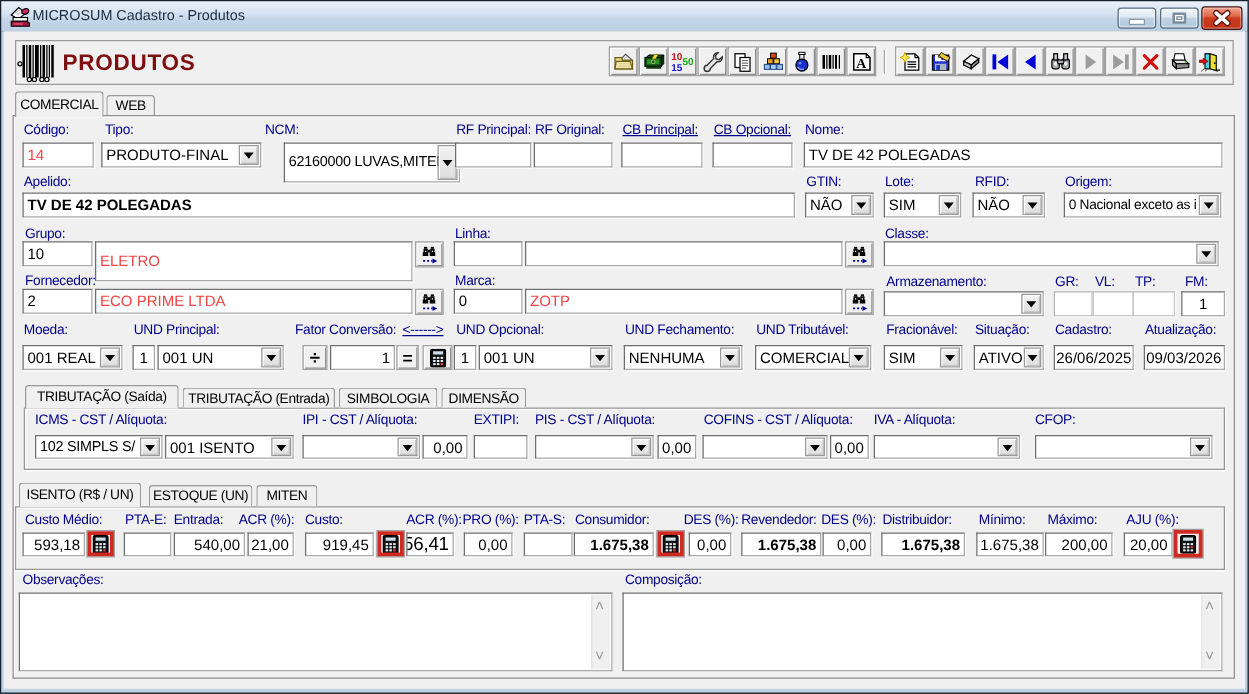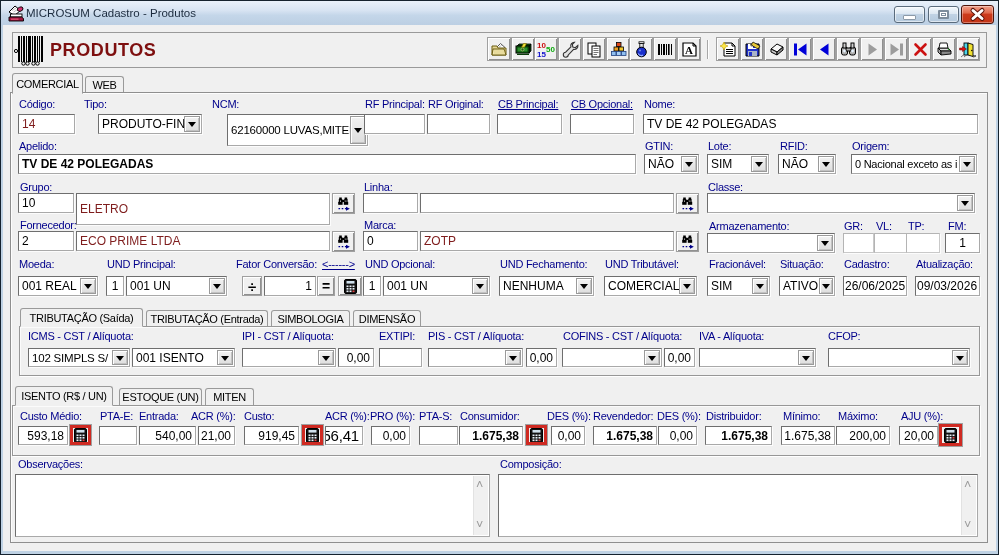--- a/index.html
+++ b/index.html
@@ -5,21 +5,21 @@
 html,body{width:999px;height:555px;overflow:hidden}
 body{font-family:"Liberation Sans",sans-serif;position:relative;background:#15222e}
 #win{position:absolute;left:0;top:0;width:999px;height:555px;background:#15222e}
 #tbar{position:absolute;left:1px;top:1px;width:997px;height:24px;
  background:linear-gradient(#e9f1fa 0%,#d7e3f2 40%,#c4d6e9 60%,#bccfe3 100%)}
 #brd{position:absolute;left:1px;top:25px;width:997px;height:529px;background:#bfd2e4}
 #client{position:absolute;left:3px;top:25px;width:993px;height:526px;background:#f0f0f0}
 .lb{position:absolute;font-size:11px;line-height:11px;color:#00008b;white-space:nowrap;letter-spacing:-0.25px}
 .lbu{text-decoration:underline}
 .in{position:absolute;background:#fff;border:1px solid;border-color:#6e6e6e #a9a9a9 #a9a9a9 #6e6e6e;box-shadow:1px 1px 0 #fcfcfc;font-size:12px;color:#000;padding:0 3px;white-space:nowrap;overflow:hidden;display:flex;align-items:center}
-.gray{color:#7f1d1d}
+.gray{color:#ef4444}
 .bold{font-weight:bold}
 .rt{justify-content:flex-end}
 .sm{font-size:15px;letter-spacing:-0.2px}
 .ct{justify-content:center}
 .lt{border-color:#b4b4b4 #c9c9c9 #c9c9c9 #b4b4b4}
 .dd{position:absolute;right:1px;top:1px;bottom:1px;width:16px;background:linear-gradient(#f2f2f2,#dedede);border:1px solid #9a9a9a;box-shadow:inset 1px 1px 0 #fff,inset -1px -1px 0 #c2c2c2}
 .tri{position:absolute;left:50%;top:50%;margin-left:-4px;margin-top:-2px;width:0;height:0;border:4px solid transparent;border-top:5px solid #000;border-bottom:none}
 .btn{position:absolute;background:#f0f0f0;border:1px solid #a0a0a0;box-shadow:inset 1px 1px 0 #ffffff,inset -1px -1px 0 #909090;display:flex;align-items:center;justify-content:center}
 .gb{position:absolute;background:#f0f0f0;border:1px solid #979797;box-shadow:1px 1px 0 #ffffff,inset 1px 1px 0 #fbfbfb}
 .tab{position:absolute;background:#f0f0f0;border:1px solid #9a9a9a;border-bottom:none;border-radius:3px 3px 0 0;font-size:11px;letter-spacing:-0.3px;color:#000;display:flex;align-items:center;justify-content:center;white-space:nowrap}
@@ -268,21 +268,21 @@
     </svg>
   </div>
 <div style="position:absolute;left:707px;top:40px;width:1px;height:19px;background:#a8a8a8"></div>
 <div style="position:absolute;left:708px;top:40px;width:1px;height:19px;background:#fff"></div>
 <div style="position:absolute;left:10px;top:92px;width:978px;height:451px;background:#f0f0f0;border:1px solid #8f8f8f;box-shadow:inset 1px 1px 0 #fdfdfd"></div>
 <div class="tab" style="left:12px;top:73px;width:71px;height:21px;border-bottom:1px solid #f0f0f0;z-index:3">COMERCIAL</div>
 <div class="tab" style="left:85px;top:76px;width:39px;height:16px">WEB</div>
 <div class="lb" style="left:19px;top:99px">Código:</div>
 <div class="in gray" style="left:18px;top:114px;width:57px;height:20px">14</div>
 <div class="lb" style="left:84px;top:99px">Tipo:</div>
-<div class="in" style="left:98px;top:114px;width:104px;height:20px">PRODUTO-FINAL<span class="dd">
+<div class="in" style="left:81px;top:114px;width:128px;height:20px">PRODUTO-FINAL<span class="dd">
       <span class="tri"></span>
     </span></div>
 <div class="lb" style="left:212px;top:99px">NCM:</div>
 <div class="in" style="left:227px;top:114px;width:141px;height:32px;font-size:11.5px;letter-spacing:-.2px">62160000 LUVAS,MITEN<span class="dd">
       <span class="tri"></span>
     </span></div>
 <div class="lb" style="left:365px;top:99px">RF Principal:</div>
 <div class="in" style="left:364px;top:114px;width:61px;height:20px"></div>
 <div class="lb" style="left:428px;top:99px">RF Original:</div>
 <div class="in" style="left:427px;top:114px;width:63px;height:20px"></div>

